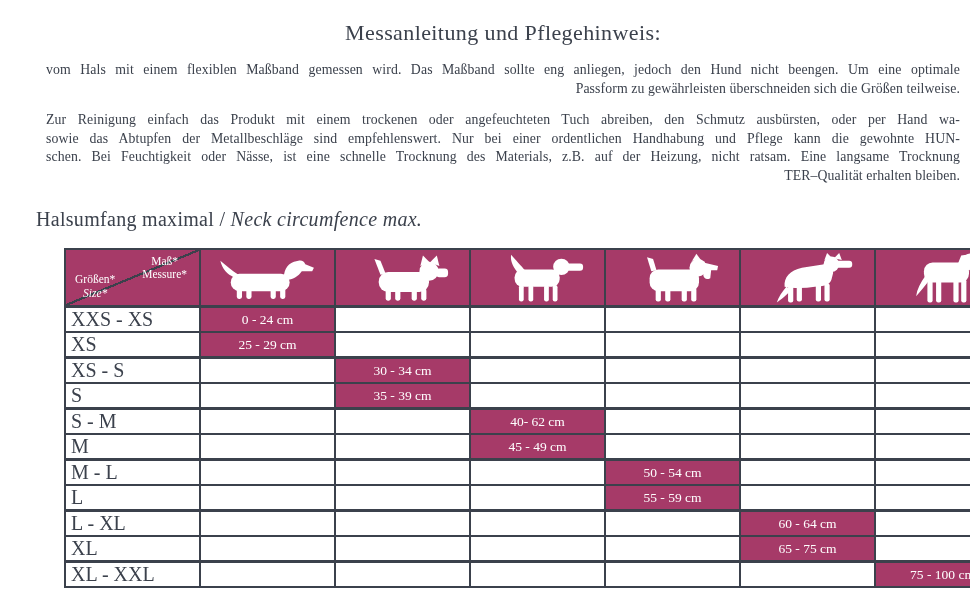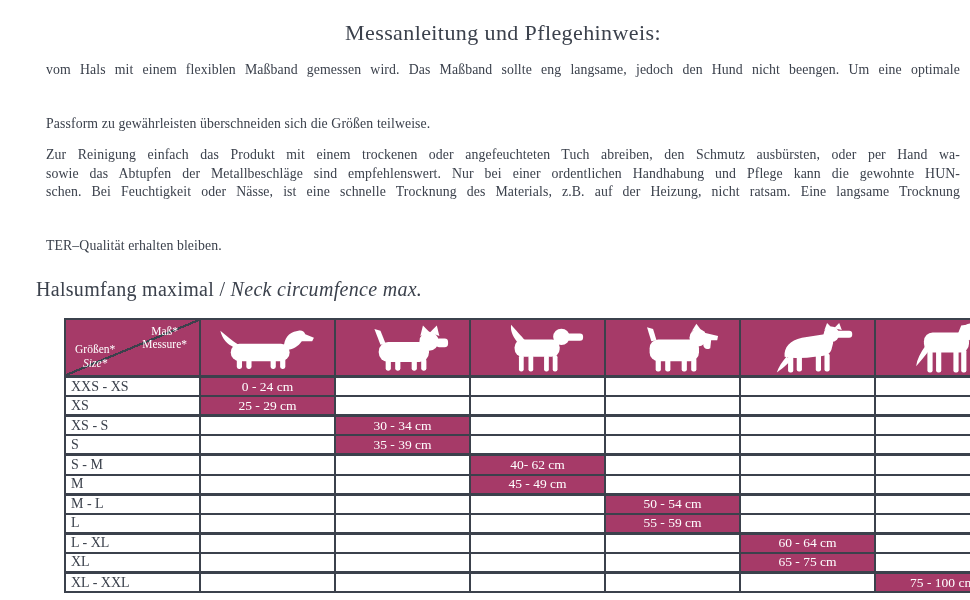--- a/index.html
+++ b/index.html
@@ -17,21 +17,21 @@
   h1.title{
     padding-top:20px;text-align:center;
     font-size:22px;font-weight:normal;letter-spacing:.4px;
   }
   .para{
     width:914px;margin:15px auto 0;
     font-size:13.8px;line-height:18.6px;letter-spacing:.1px;
   }
   .para.second{margin-top:13px;}
   .jline{text-align:justify;text-align-last:justify;}
-  .cline{text-align:left;margin-top:35px;}
+  .cline{text-align:right;}
   h2.subtitle{
     margin-top:22px;text-align:left;
     font-size:20px;font-weight:normal;letter-spacing:.3px;
   }
   .it{font-style:italic;}
   table{
     border-collapse:collapse;table-layout:fixed;
     width:947px;margin:17px 0 0 28px;
   }
   col{width:135px;}
@@ -54,37 +54,37 @@
     color:#fff;font-size:11.5px;line-height:13.5px;
     text-align:center;font-weight:normal;
   }
   .corner-size{
     position:absolute;bottom:5px;left:9px;
     color:#fff;font-size:11.5px;line-height:13.5px;
     text-align:center;font-weight:normal;
   }
   svg.dog{display:block;margin:3px auto 0;height:52px;fill:#fff;}
   tbody th.rlabel{
-    background:#fff;font-size:14px;font-weight:normal;
+    background:#fff;font-size:20px;font-weight:normal;
     text-align:left;padding-left:5px;height:19.6px;
   }
   tbody td{text-align:center;font-size:13.5px;padding:0;}
   tbody td.hl{background:var(--accent);color:#fff;}
   tbody tr:not(.gstart)>th,tbody tr:not(.gstart)>td{border-top-width:1.4px;}
   tbody tr.gstart>th,tbody tr.gstart>td{border-top-width:3px;}
 </style>
 </head>
 <body>
 
 <div class="page">
 
   <h1 class="title">Messanleitung und Pflegehinweis:</h1>
 
   <div class="para">
-    <div class="jline">vom Hals mit einem flexiblen Maßband gemessen wird. Das Maßband sollte eng langsame, jedoch den Hund nicht beengen. Um eine optimale</div>
+    <div class="jline">vom Hals mit einem flexiblen Maßband gemessen wird. Das Maßband sollte eng anliegen, jedoch den Hund nicht beengen. Um eine optimale</div>
     <div class="cline">Passform zu gewährleisten überschneiden sich die Größen teilweise.</div>
   </div>
 
   <div class="para second">
     <div class="jline">Zur Reinigung einfach das Produkt mit einem trockenen oder angefeuchteten Tuch abreiben, den Schmutz ausbürsten, oder per Hand wa-</div>
     <div class="jline">sowie das Abtupfen der Metallbeschläge sind empfehlenswert. Nur bei einer ordentlichen Handhabung und Pflege kann die gewohnte HUN-</div>
     <div class="jline">schen. Bei Feuchtigkeit oder Nässe, ist eine schnelle Trocknung des Materials, z.B. auf der Heizung, nicht ratsam. Eine langsame Trocknung</div>
     <div class="cline">TER–Qualität erhalten bleiben.</div>
   </div>
 

